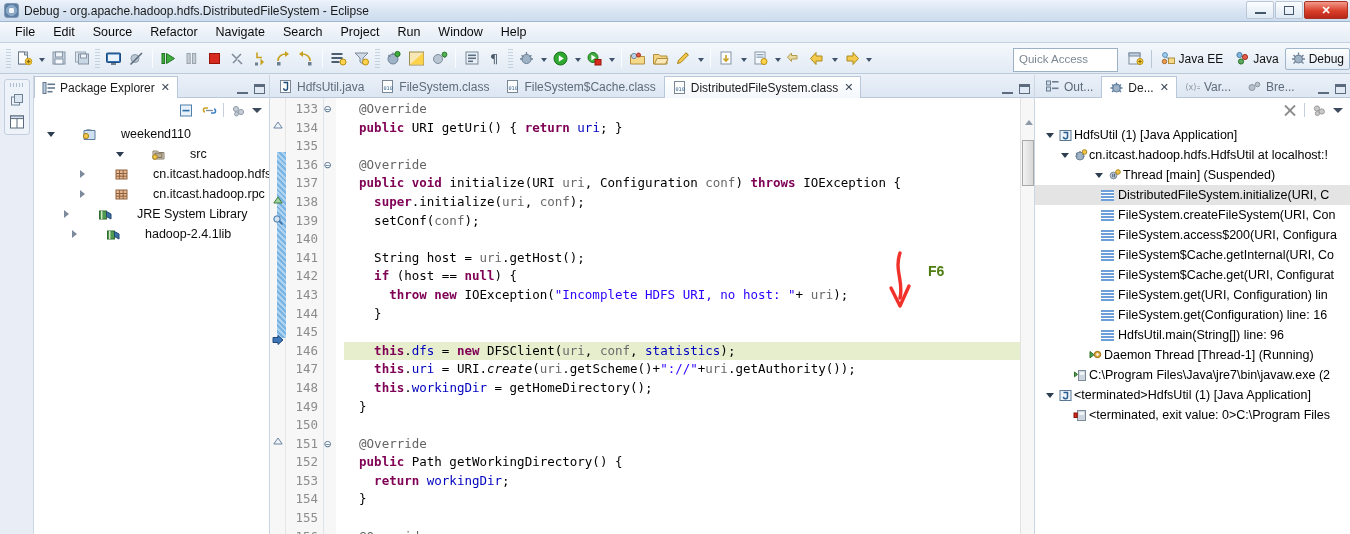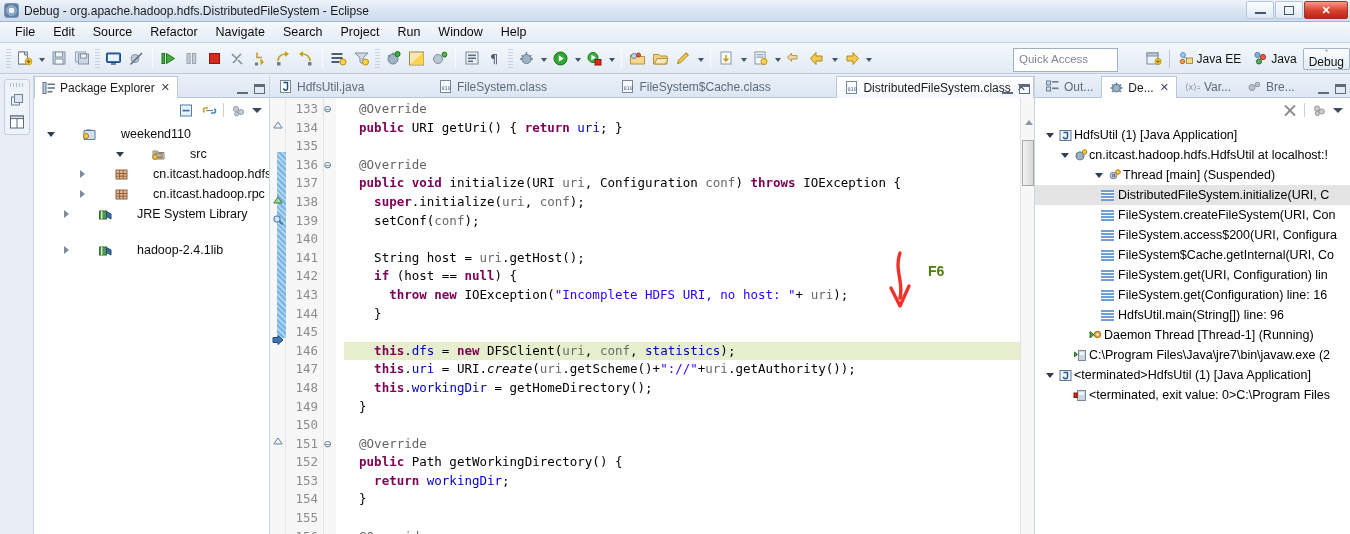--- a/index.html
+++ b/index.html
@@ -69,21 +69,21 @@
     background:#fff; border:1px solid #9cb0c6; font-size:11.5px; color:#7b8794;
     padding:2px 5px; line-height:16px;
   }
   .persp-bar { position:absolute; right:0; top:3px; display:flex; align-items:center; height:25px; }
   .persp-open { width:24px;height:22px;display:flex;align-items:center;justify-content:center; }
   .persp-sep { width:1px;height:18px;background:#b9c8d8;margin:0 3px; }
   .persp {
     display:flex;align-items:center;gap:3px;height:22px;padding:0 5px;font-size:12px;color:#111;
     border:1px solid transparent;border-radius:2px;
   }
-  .persp.active { border-color:#9fb6cd; background:linear-gradient(to bottom,#fdfefe,#e3ecf6);flex-direction:column; }
+  .persp.active { border-color:#9fb6cd; background:linear-gradient(to bottom,#fdfefe,#e3ecf6); }
 
   
   .main { position:absolute; top:75px; left:0; width:1350px; height:459px; display:flex; }
 
   .fastview {
     width:34px; background:#e9eef6; border-right:1px solid #cbd6e3;
     padding-top:4px; display:flex; flex-direction:column; align-items:center;
   }
   .fv-box {
     width:26px; border:1px solid #c2cfe0; border-radius:3px; background:#eef3fa;
@@ -129,21 +129,21 @@
   .twist { width:13px; display:flex; align-items:center; justify-content:center; flex:none; }
   .twist i { display:block; width:0;height:0; }
   .twist.open i { border-left:4px solid transparent;border-right:4px solid transparent;border-top:5px solid #2c3e50; }
   .twist.closed i { border-top:4px solid transparent;border-bottom:4px solid transparent;border-left:5px solid #7c8b9c; }
   .ticon { width:18px; display:flex; align-items:center; justify-content:center; flex:none; }
   .tlabel{}
   .tsuffix{ color:#9a9a6a; margin-left:4px; }
 
   
   .editor { flex:1; min-width:0; border-right:1px solid #cbd6e3; }
-  .edtabs { background:linear-gradient(to bottom,#eaf0f8,#dce6f2);justify-content:space-between; }
+  .edtabs { background:linear-gradient(to bottom,#eaf0f8,#dce6f2); }
   .etab { font-size:12px; }
   .etab.active { background:linear-gradient(to bottom,#ffffff,#f4f8fd); }
   .code-wrap { flex:1; display:flex; position:relative; overflow:hidden; background:#fff; }
   .gutter-annot { width:16px; background:#f7f7f7; border-right:1px solid #e6e6e6; position:relative; }
   .changebar{position:absolute;left:7px;width:9px;
     background:repeating-linear-gradient(45deg,#7ab4e3 0 2px,#aed3f0 2px 4px);}
   .g-mark{position:absolute;left:2px;width:13px;height:13px;}
   .linenums {
     width:38px; text-align:right; padding-right:5px; background:#f7f7f7;
     border-right:1px solid #dfe4ea; color:#8c8c8c;
@@ -610,21 +610,21 @@
             <span class="ticon">
               <svg width="15" height="15" viewBox="0 0 15 15">
                 <rect x="1.5" y="4" width="7" height="8" fill="#4f9a4f" stroke="#2f6b2f"></rect>
                 <rect x="3" y="4" width="1.4" height="8" fill="#d8e6c8"></rect>
                 <path d="M8.5 4.5l4.5 2.5v5l-4.5-2.5z" fill="#3a6fa5" stroke="#20496e"></path>
               </svg>
             </span>
             <span class="tlabel">JRE System Library</span>
             <span class="tsuffix">[jre7]</span>
           </div>
-          <div class="trow" style="padding-left: 26px; margin-top: 16px;">
+          <div class="trow" style="padding-left: 34px;">
             <span class="twist closed">
               <i></i>
             </span>
             <span class="ticon">
               <svg width="15" height="15" viewBox="0 0 15 15">
                 <rect x="1.5" y="4" width="7" height="8" fill="#4f9a4f" stroke="#2f6b2f"></rect>
                 <rect x="3" y="4" width="1.4" height="8" fill="#d8e6c8"></rect>
                 <path d="M8.5 4.5l4.5 2.5v5l-4.5-2.5z" fill="#3a6fa5" stroke="#20496e"></path>
               </svg>
             </span>
@@ -898,20 +898,25 @@
             <span>FileSystem.access$200(URI, Configura</span>
           </div>
           <div class="drow" style="padding-left: 53px;">
             <span class="twist "></span>
             <span class="stack-ic"></span>
             <span>FileSystem$Cache.getInternal(URI, Co</span>
           </div>
           <div class="drow" style="padding-left: 53px;">
             <span class="twist "></span>
             <span class="stack-ic"></span>
+            <span>FileSystem$Cache.get(URI, Configurat</span>
+          </div>
+          <div class="drow" style="padding-left: 53px;">
+            <span class="twist "></span>
+            <span class="stack-ic"></span>
             <span>FileSystem.get(URI, Configuration) lin</span>
           </div>
           <div class="drow" style="padding-left: 53px;">
             <span class="twist "></span>
             <span class="stack-ic"></span>
             <span>FileSystem.get(Configuration) line: 16</span>
           </div>
           <div class="drow" style="padding-left: 53px;">
             <span class="twist "></span>
             <span class="stack-ic"></span>

